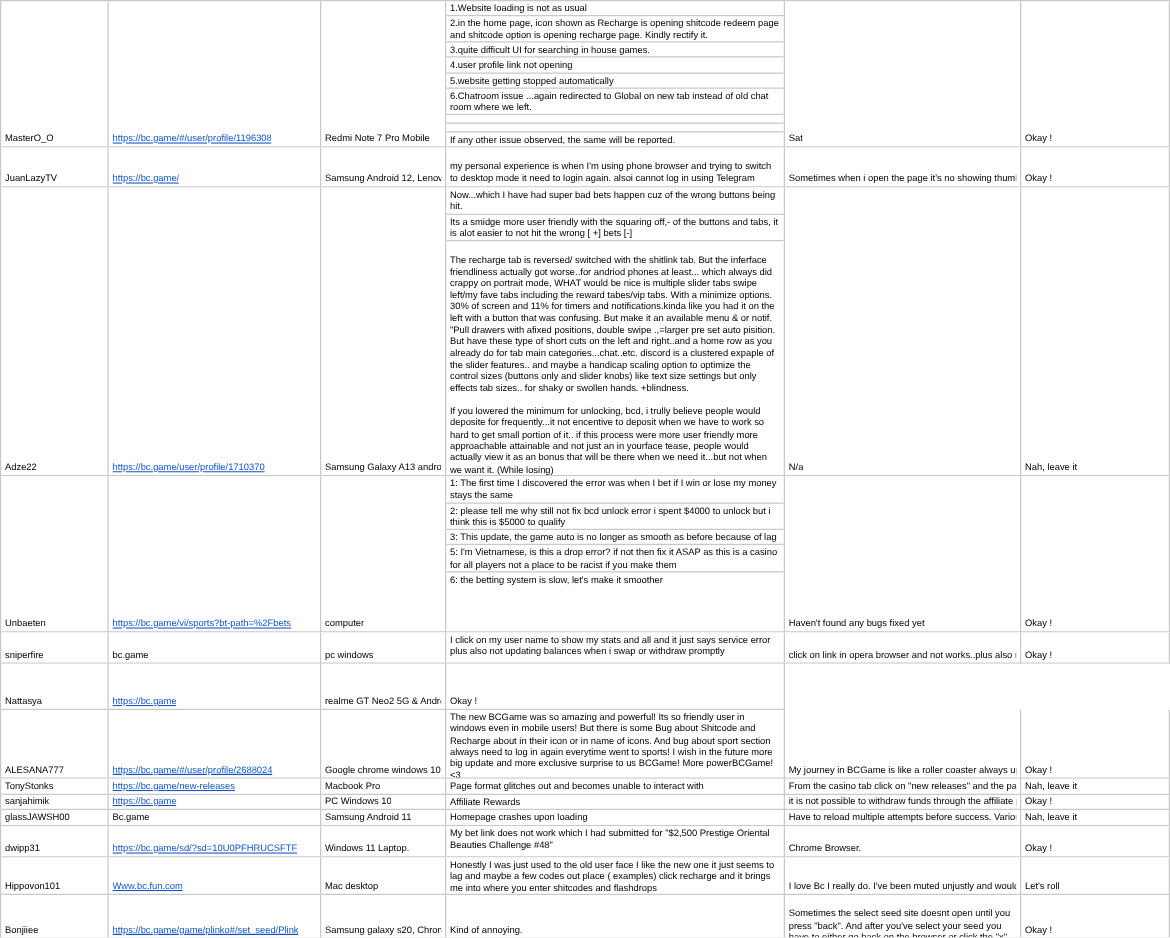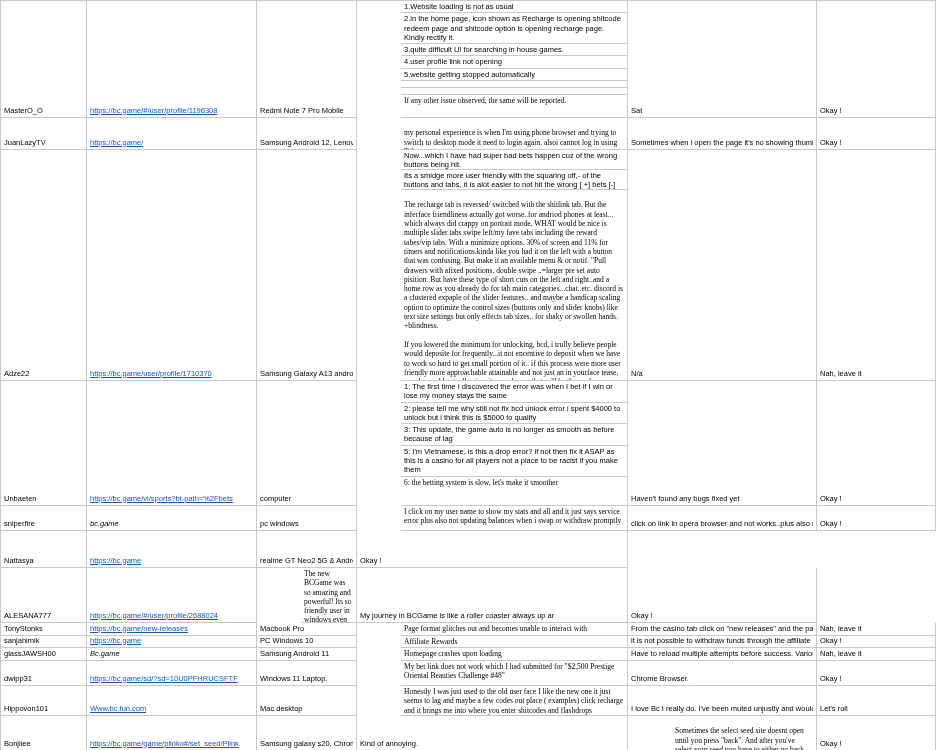--- a/index.html
+++ b/index.html
@@ -26,31 +26,31 @@
     overflow:hidden;
     height:100%;
   }
   .side {
     display:flex;
     align-items:flex-end;
     padding:1px 3px 2px 3px;
     white-space:nowrap;
   }
   .side > * { white-space:nowrap; overflow:hidden; display:block; }
-  .feedback-col { padding:0; display:flex; flex-direction:column;margin-left:44px; }
+  .feedback-col { padding:0; display:flex; flex-direction:column; }
   .sub {
     padding:1px 3px;
     border-bottom:1px solid #c9c9c9;
     white-space:pre-line;
     overflow:hidden;
   }
-  .sub:last-child { border-bottom:none;font-family:Liberation Serif, serif; }
+  .sub:last-child { border-bottom:none; }
   .sub:empty { min-height:7px; padding:0; }
   a.link { color:#1155cc; text-decoration:underline; cursor:pointer; }
-  .plain { color:#000;font-style:italic; }
+  .plain { color:#000; }
 </style>
 </head>
 <body>
 
 <div class="sheet" id="sheet">
     <div class="block" style="height: 117px;">
       <div class="cell side">
         <span>MasterO_O</span>
       </div>
       <div class="cell side">
@@ -58,20 +58,21 @@
       </div>
       <div class="cell side">
         <span>Redmi Note 7 Pro Mobile</span>
       </div>
       <div class="cell feedback-col">
         <div class="sub">1.Website loading is not as usual</div>
         <div class="sub">2.in the home page, icon shown as Recharge is opening shitcode redeem page and shitcode option is opening recharge page. Kindly rectify it.</div>
         <div class="sub">3.quite difficult UI for searching in house games.</div>
         <div class="sub">4.user profile link not opening</div>
         <div class="sub">5.website getting stopped automatically</div>
+        <div class="sub">6.Chatroom issue ...again redirected to Global on new tab instead of old chat room where we left.</div>
         <div class="sub"></div>
         <div class="sub"></div>
         <div class="sub">If any other issue observed, the same will be reported.</div>
       </div>
       <div class="cell side">
         <span>Sat</span>
       </div>
       <div class="cell side">
         <span>Okay !</span>
       </div>
@@ -180,20 +181,23 @@
         <span>Okay !</span>
       </div>
     </div>
     <div class="block" style="height: 55px;">
       <div class="cell side">
         <span>ALESANA777</span>
       </div>
       <div class="cell side">
         <a class="link">https://bc.game/#/user/profile/2688024</a>
       </div>
+      <div class="cell side">
+        <span>Google chrome windows 10</span>
+      </div>
       <div class="cell feedback-col">
         <div class="sub">The new BCGame was so amazing and powerful! Its so friendly user in windows even in mobile users! But there is some Bug about Shitcode and Recharge about in their icon or in name of icons. And bug about sport section always need to log in again everytime went to sports! I wish in the future more big update and more exclusive surprise to us BCGame! More powerBCGame! &lt;3</div>
       </div>
       <div class="cell side">
         <span>My journey in BCGame is like a roller coaster always up ar</span>
       </div>
       <div class="cell side">
         <span>Okay !</span>
       </div>
     </div>

